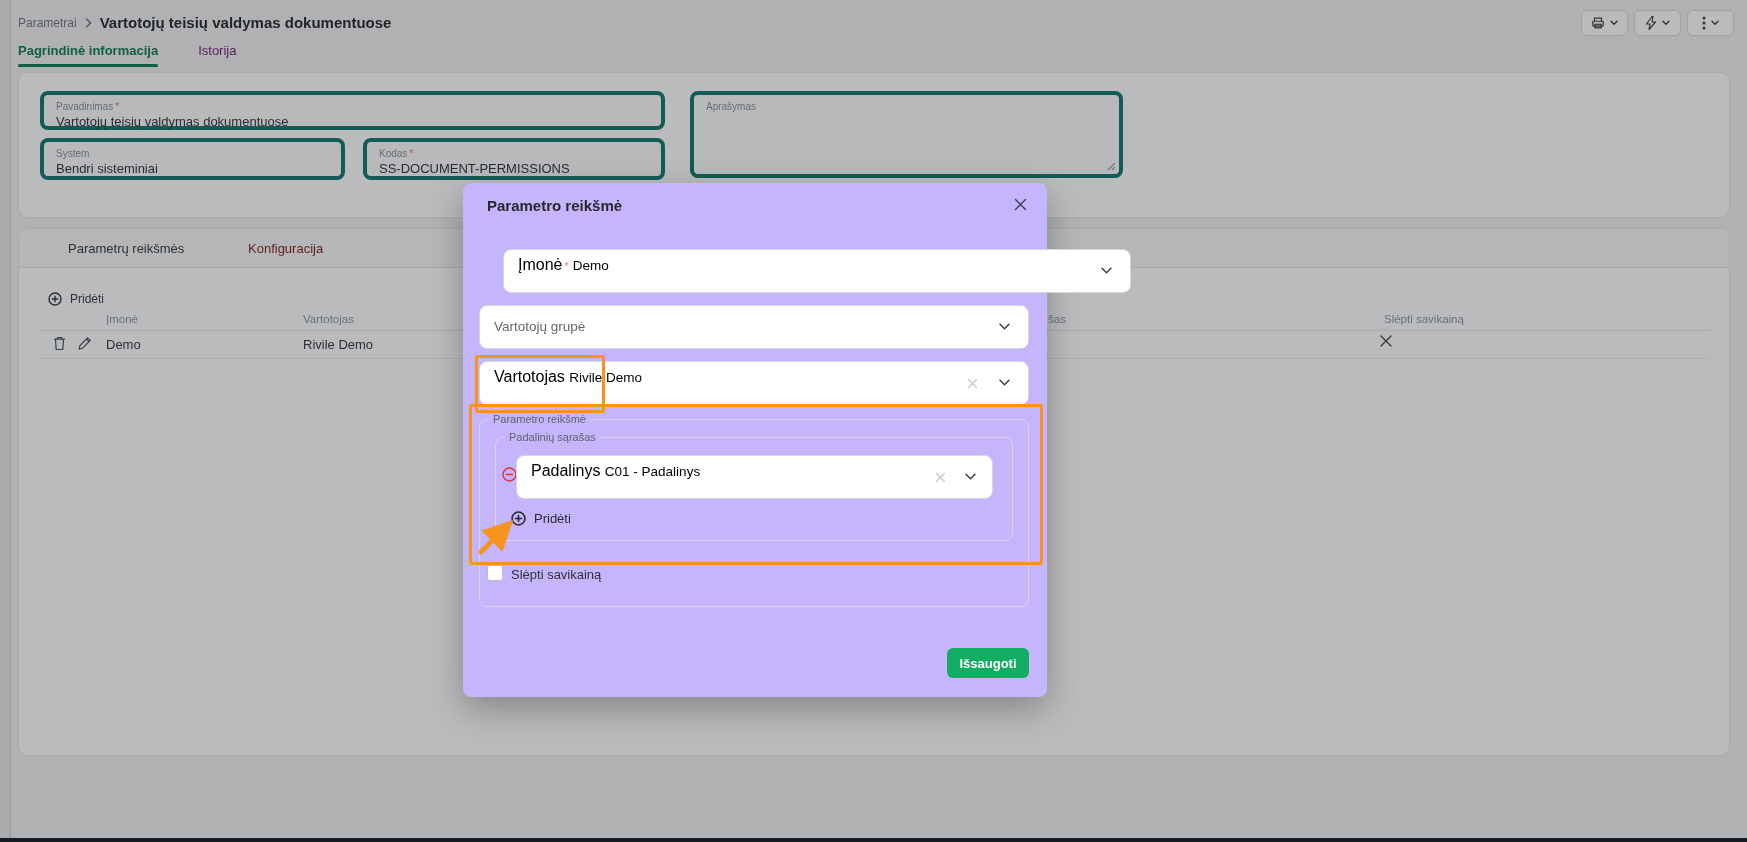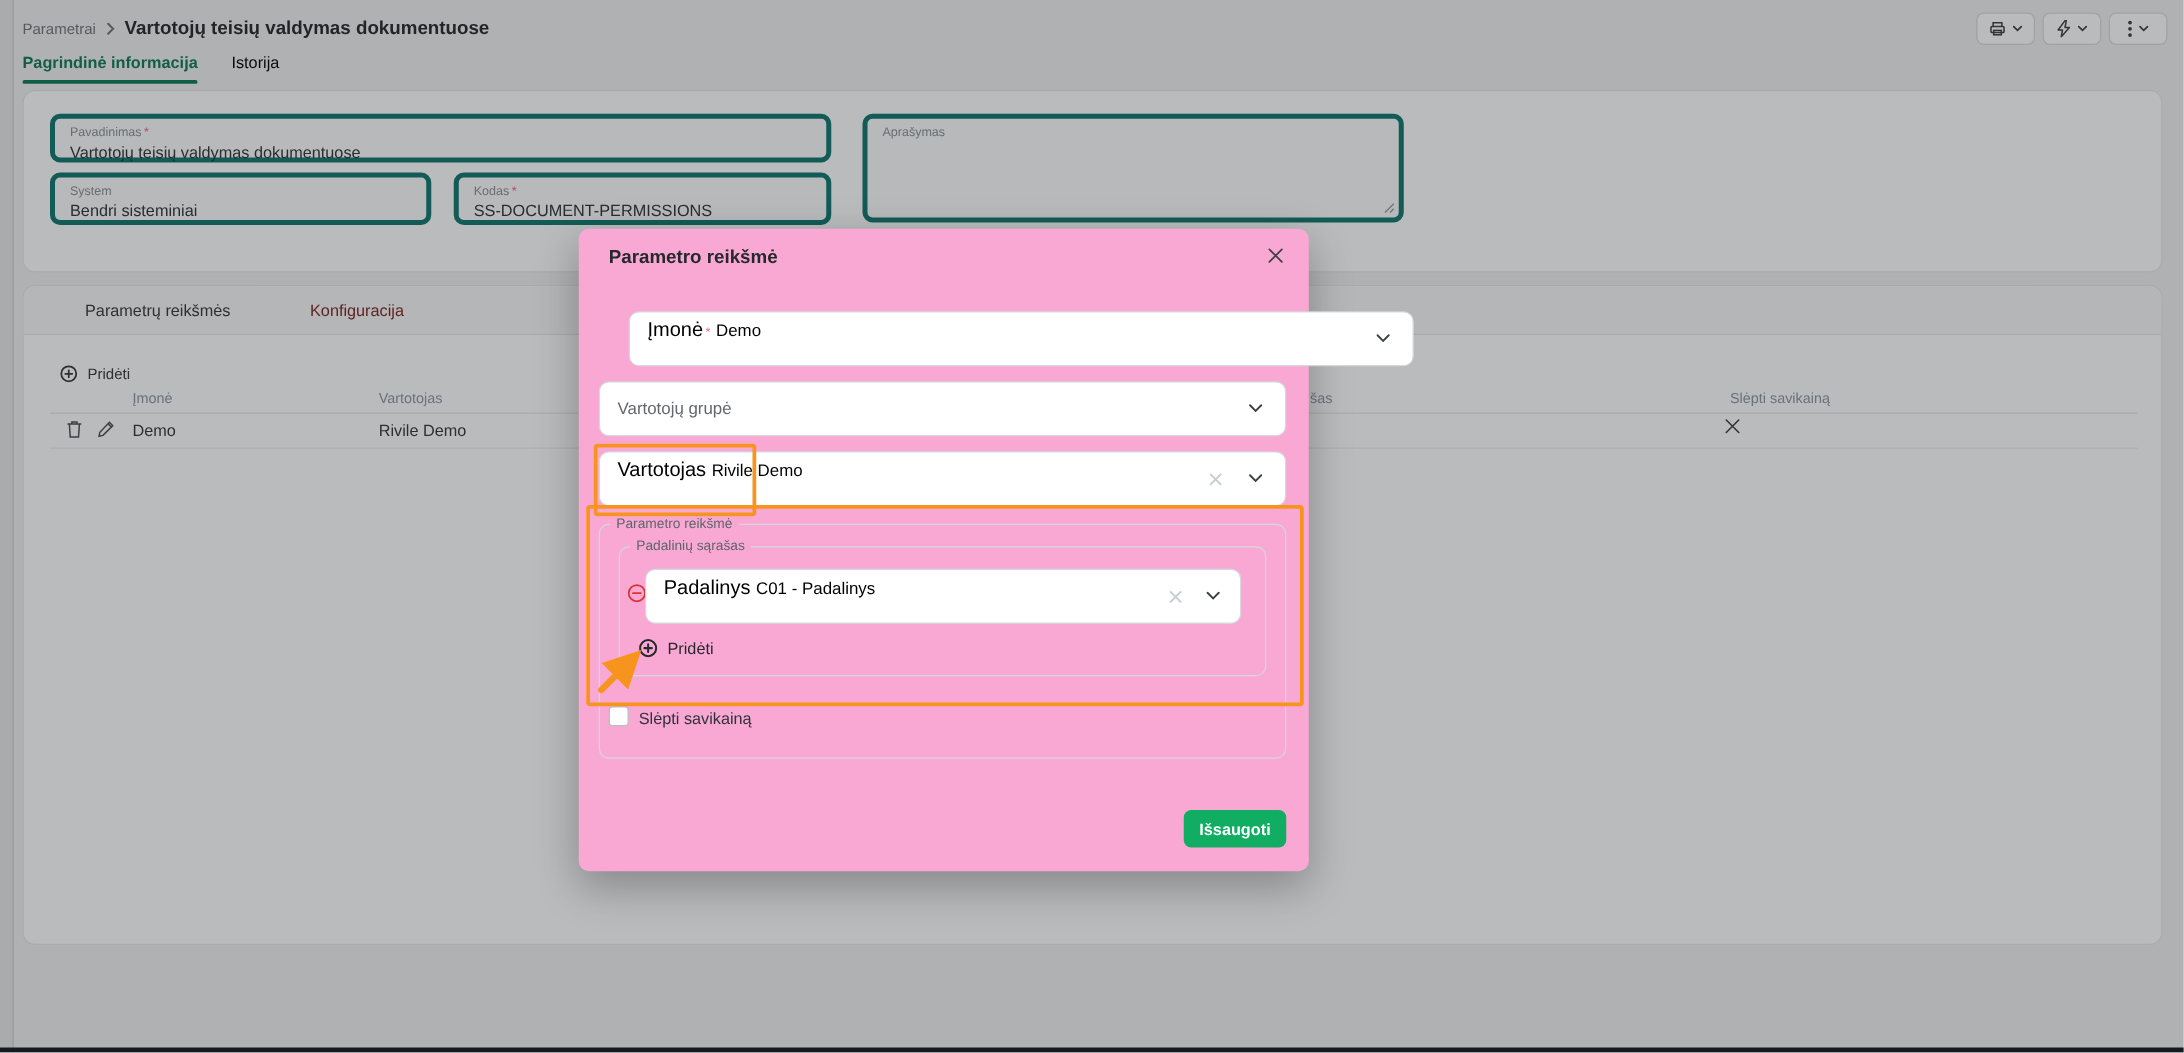--- a/index.html
+++ b/index.html
@@ -11,21 +11,21 @@
   .fld .lbl{display:block;font-size:10px;color:#8a9097;line-height:13px;white-space:nowrap;}
   .fld .val{display:block;font-size:13px;color:#2e3338;line-height:17px;white-space:nowrap;}
   .req{color:#f0687a;font-size:10px;margin-left:2px;}
   .chev{position:absolute;color:#3c4043;}
   .clearx{position:absolute;color:#c6ccd2;}
   .tabtxt{font-size:13px;font-weight:700;white-space:nowrap;}
   .hdrcell{position:absolute;font-size:11.5px;color:#8d95a3;white-space:nowrap;}
   .cell{position:absolute;font-size:13px;color:#33373b;white-space:nowrap;}
   .toolbtn{position:absolute;top:10px;width:47px;height:26px;background:#fff;border:1px solid #d9dadd;border-radius:6px;display:flex;align-items:center;justify-content:center;gap:5px;color:#3c4043;box-sizing:border-box;}
   .overlay{position:absolute;inset:0;background:rgba(28,30,33,0.30);z-index:10;}
-  .modal{position:absolute;left:463px;top:183px;width:584px;height:514px;background:#f9a8d4;border-radius:8px;box-shadow:0 12px 34px rgba(0,0,0,.28);z-index:20;}
+  .modal{position:absolute;left:463px;top:183px;width:584px;height:514px;background:#c4b5fd;border-radius:8px;box-shadow:0 12px 34px rgba(0,0,0,.28);z-index:20;}
   .mfld{position:absolute;background:#fff;border:1px solid #d4d7db;border-radius:8px;box-sizing:border-box;padding:6px 14px;}
   fieldset{position:absolute;border:1px solid #d4d7db;border-radius:8px;margin:0;padding:0;box-sizing:border-box;}
   legend{font-size:11px;color:#5f646a;padding:0 5px;margin-left:8px;white-space:nowrap;}
   .anno{position:absolute;border:3px solid #f7941e;border-radius:3px;z-index:30;pointer-events:none;}
   .btn-save{position:absolute;left:947px;top:648px;width:82px;height:30px;background:#10ad62;border:none;border-radius:6px;color:#fff;font-size:13px;font-weight:700;font-family:inherit;}
   .addrow{display:flex;align-items:center;gap:8px;color:#34383c;}
   .mono{font-family:"DejaVu Sans Mono","Liberation Mono",monospace;}
   svg{display:block;}
 </style>
 </head>
@@ -38,27 +38,27 @@
   <div class="abs" style="left:18px;top:14px;display:flex;align-items:center;gap:8px;">
     <span style="font-size:12px;color:#70757a;">Parametrai</span>
     <span style="color:#70757a;">
       <svg width="7" height="10" viewBox="0 0 7 10">
           <path d="M1.5 1l4 4-4 4" fill="none" stroke="currentColor" stroke-width="1.6" stroke-linecap="round"></path>
         </svg>
     </span>
     <span style="font-size:15px;font-weight:700;color:#26292c;">Vartotojų teisių valdymas dokumentuose</span>
   </div>
 
-  <div class="abs" style="left:18px;top:41px;display:flex;gap:27px;">
+  <div class="abs" style="left:18px;top:41px;display:flex;gap:40px;">
     <div style="position:relative;padding-bottom:8px;">
       <span class="tabtxt" style="color:#0e7a54;">Pagrindinė informacija</span>
       <div style="position:absolute;left:0;right:0;bottom:0;height:3px;background:#0e7a54;border-radius:2px;"></div>
     </div>
     <div>
-      <span class="tabtxt" style="color:#000000;font-weight:400;">Istorija</span>
+      <span class="tabtxt" style="color:#701a75;font-weight:400;">Istorija</span>
     </div>
   </div>
 
   <div class="toolbtn" style="left:1581px;">
     <span>
       <svg width="14" height="14" viewBox="0 0 16 16" fill="none" stroke="#3c4043" stroke-width="1.4">
         <path d="M4 6V2.5h8V6"></path>
           <rect x="2" y="6" width="12" height="5.5" rx="1"></rect>
           <rect x="4.5" y="9.5" width="7" height="4"></rect>
       </svg>

